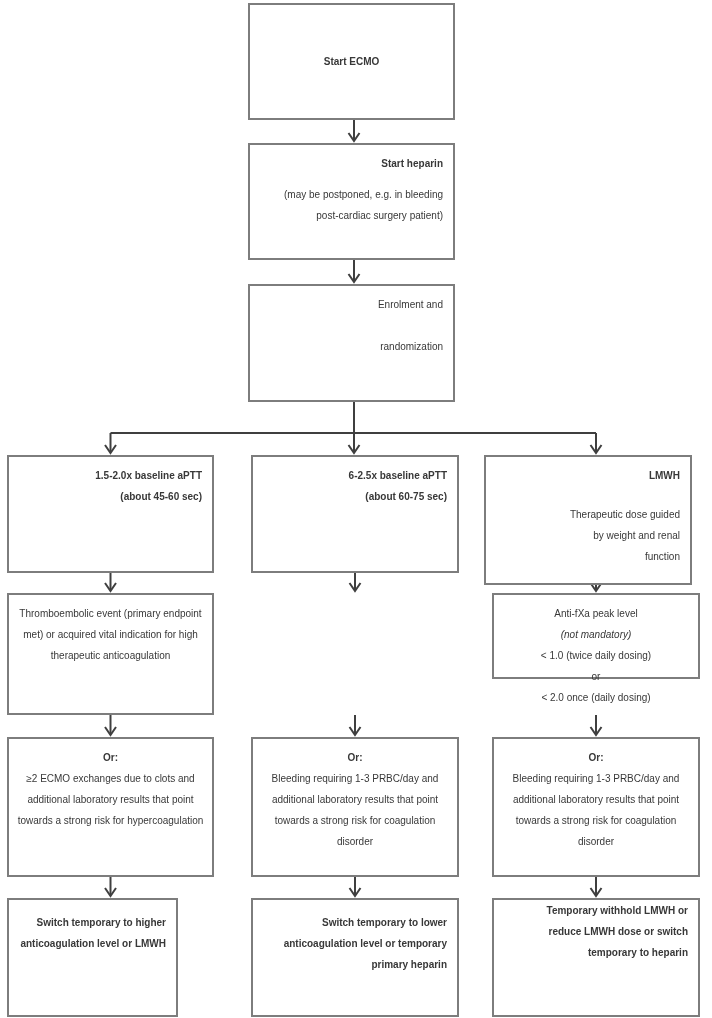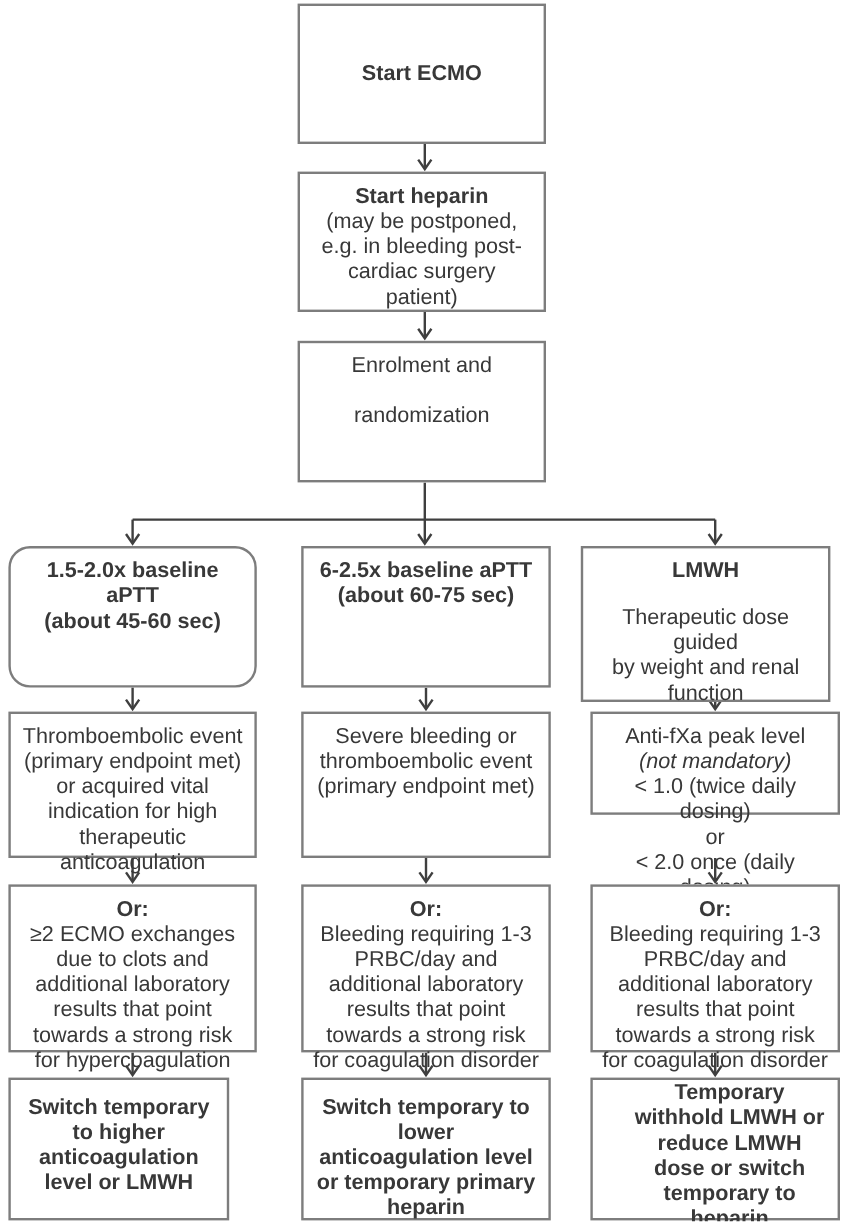--- a/index.html
+++ b/index.html
@@ -11,29 +11,29 @@
     color:var(--text,#383838);
     overflow:hidden;
   }
   #connectors{position:absolute;left:0;top:0;width:712px;height:1018px;}
   .box{
     position:absolute;
     box-sizing:border-box;
     background:#ffffff;
     border:2px solid var(--border,#7d7d7d);
     text-align:center;
-    font-size:18px;
+    font-size:10px;
     line-height:21px;
   }
-  .box .pad{padding:8px 10px 0 10px;}
+  .box .pad{padding:8px 10px 0 10px;text-align:right;}
   .b{font-weight:bold;}
   .bi{font-weight:bold;}
   .it{font-style:italic;}
   .vcenter{display:flex;align-items:center;justify-content:center;}
-  .gap-sm{}
+  .gap-sm{margin-top:10px;}
   .gap-md{margin-top:21px;}
   .tight{padding:8px 7px 0 7px;}
 </style>
 </head>
 <body>
 
 <div id="figure" style="--bg: #ffffff; --border: #7d7d7d; --arrow: #3f3f3f; --text: #383838;">
 
   <svg id="connectors" viewBox="0 0 712 1018" fill="none" stroke="var(--arrow,#3f3f3f)" stroke-width="2">
 
@@ -83,52 +83,49 @@
     </div>
   </div>
 
   <div class="box" style="left:248px;top:284px;width:207px;height:118px;">
     <div class="pad">
       <div>Enrolment and</div>
       <div class="gap-md">randomization</div>
     </div>
   </div>
 
-  <div class="box" style="left:7px;top:455px;width:207px;height:118px;border-radius:18px;">
+  <div class="box" style="left:7px;top:455px;width:207px;height:118px;">
     <div class="pad">
       <div class="b">1.5-2.0x baseline aPTT</div>
       <div class="b">(about 45-60 sec)</div>
     </div>
   </div>
 
   <div class="box" style="left:7px;top:593px;width:207px;height:122px;">
     <div class="tight">Thromboembolic event (primary endpoint met) or acquired vital indication for high therapeutic anticoagulation</div>
   </div>
 
   <div class="box" style="left:7px;top:737px;width:207px;height:140px;">
     <div class="tight">
       <div class="bi">Or:</div>
       <div>≥2 ECMO exchanges due to clots and additional laboratory results that point towards a strong risk for hypercoagulation</div>
     </div>
   </div>
 
-  <div class="box" style="left:7px;top:898px;width:184px;height:119px;">
+  <div class="box" style="left:7px;top:898px;width:171px;height:119px;">
     <div class="pad b" style="padding-top:12px;">Switch temporary to higher anticoagulation level or LMWH</div>
   </div>
 
   <div class="box" style="left:251px;top:455px;width:208px;height:118px;">
     <div class="pad">
       <div class="b">6-2.5x baseline aPTT</div>
       <div class="b">(about 60-75 sec)</div>
     </div>
   </div>
 
-  <div class="box" style="left:251px;top:593px;width:208px;height:122px;">
-    <div class="tight">Severe bleeding or thromboembolic event (primary endpoint met)</div>
-  </div>
 
   <div class="box" style="left:251px;top:737px;width:208px;height:140px;">
     <div class="tight">
       <div class="bi">Or:</div>
       <div>Bleeding requiring 1-3 PRBC/day and additional laboratory results that point towards a strong risk for coagulation disorder</div>
     </div>
   </div>
 
   <div class="box" style="left:251px;top:898px;width:208px;height:119px;">
     <div class="pad b" style="padding-top:12px;">Switch temporary to lower anticoagulation level or temporary primary heparin</div>

